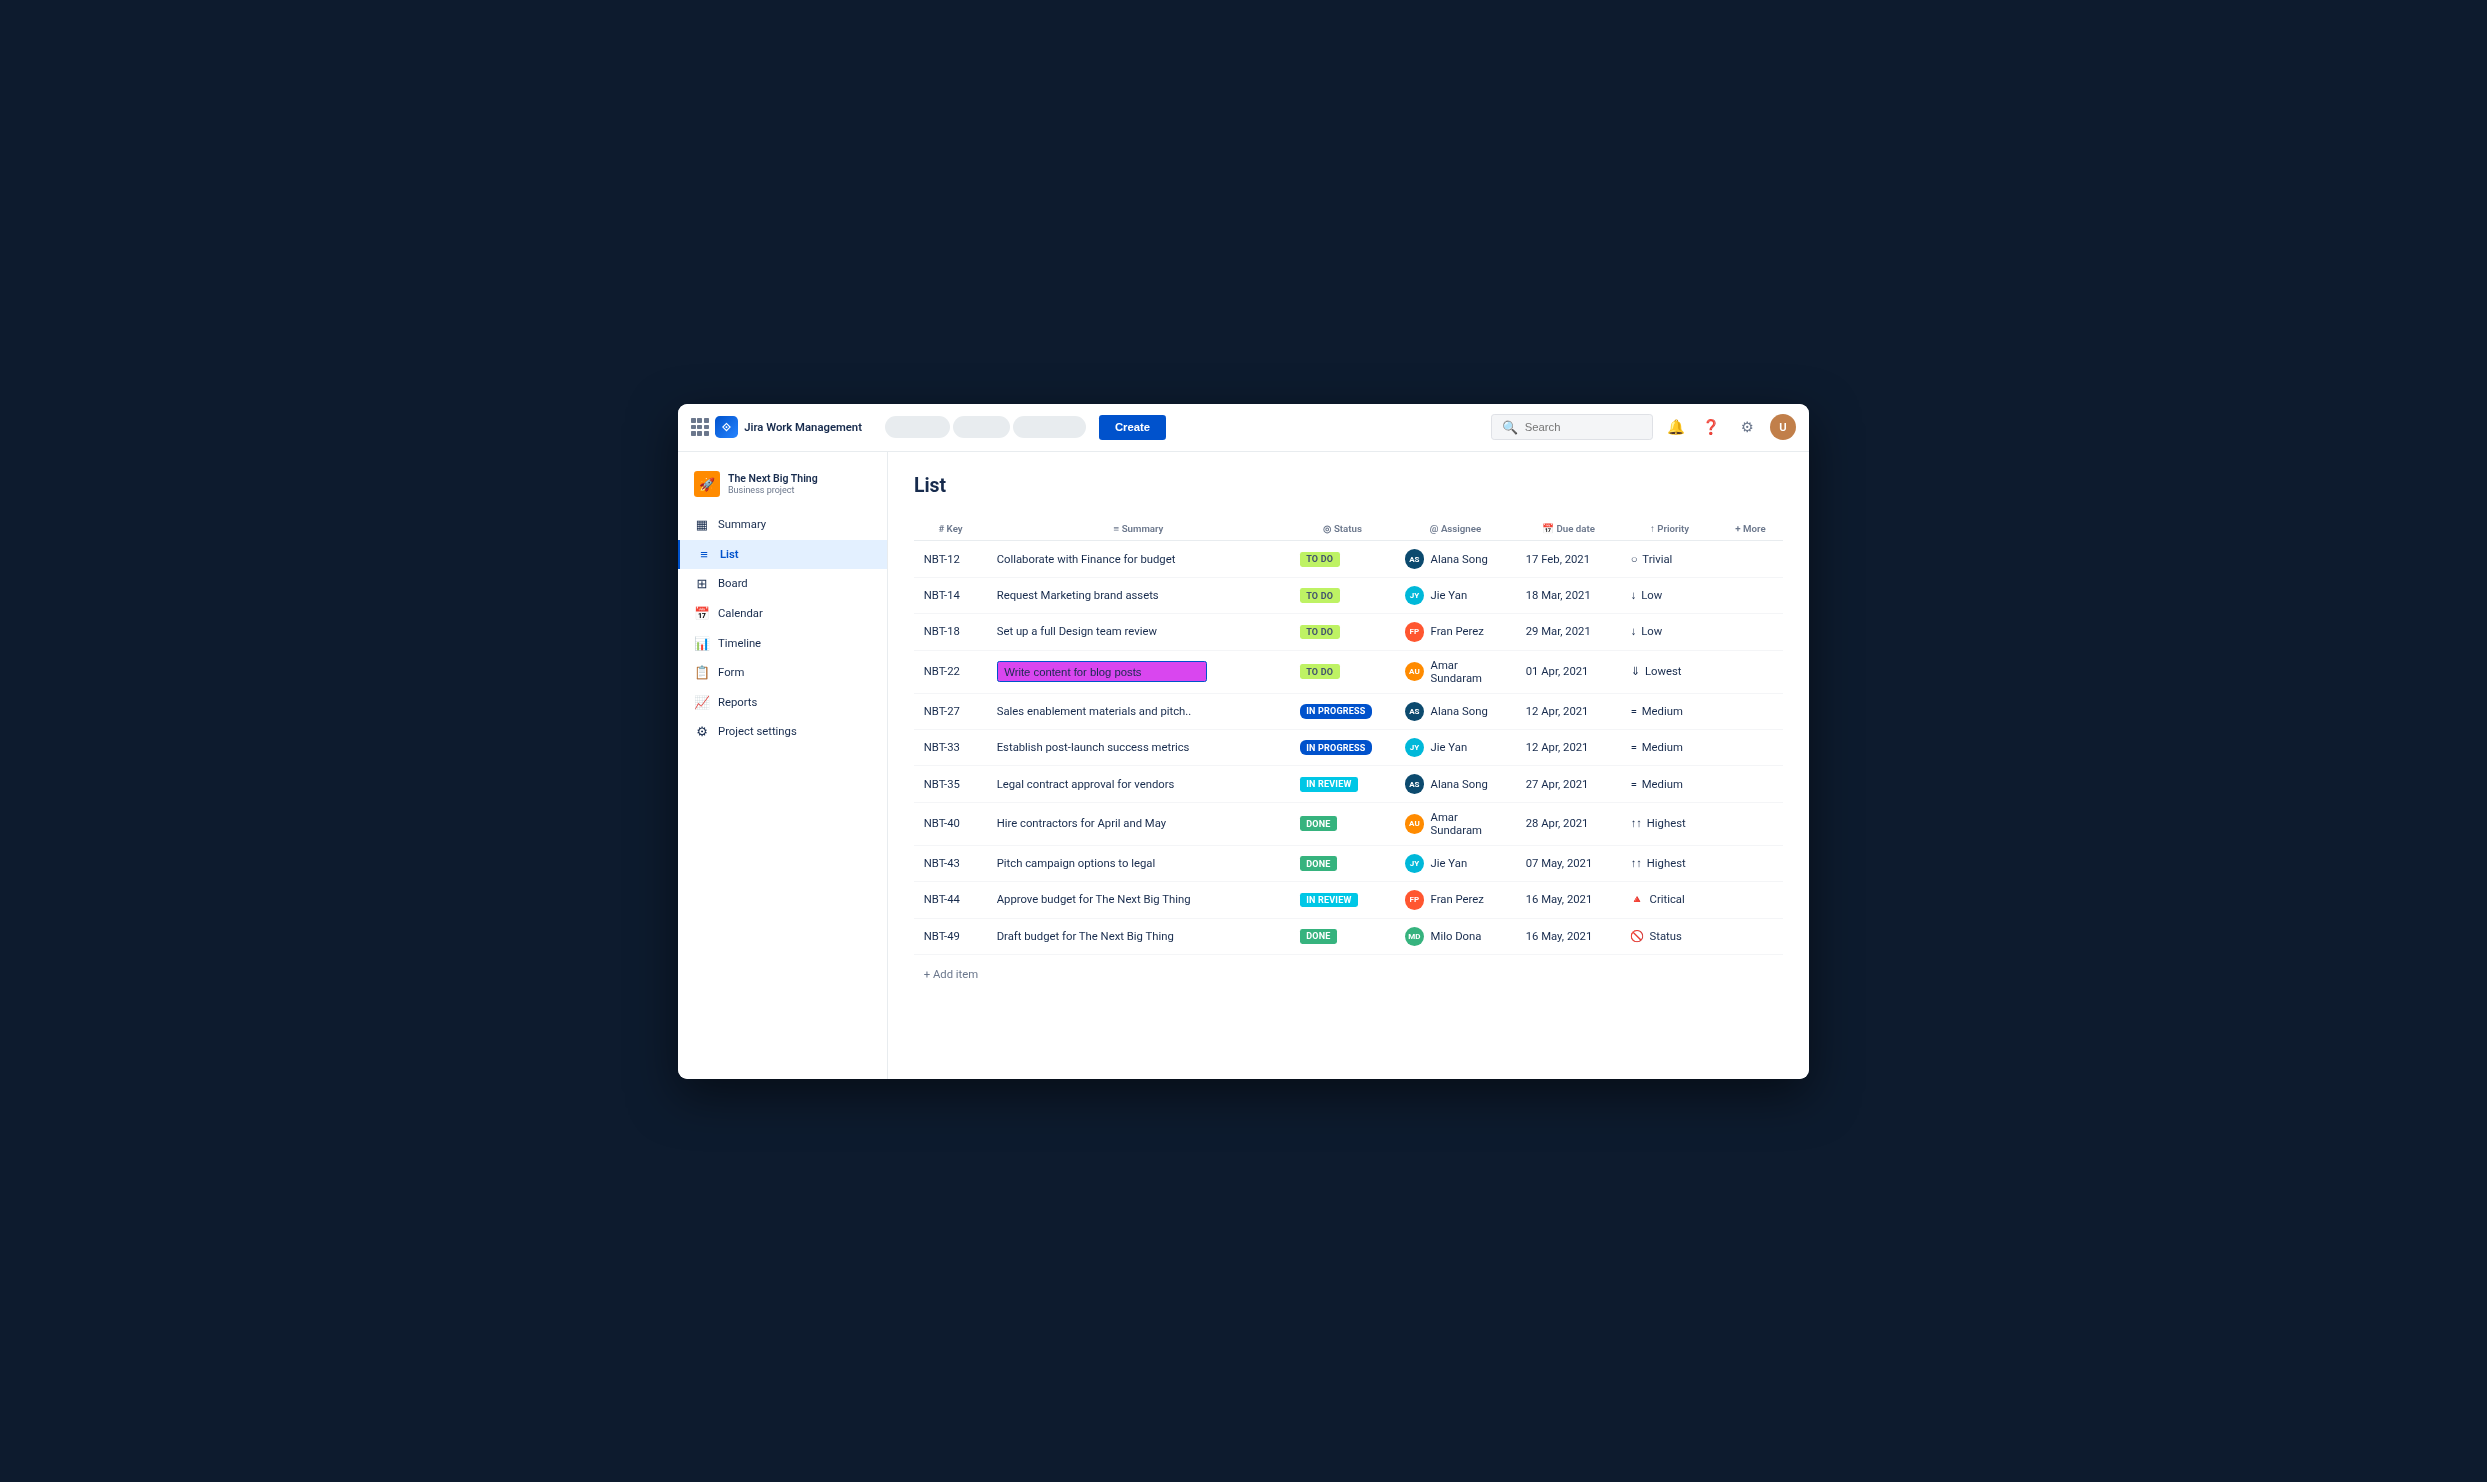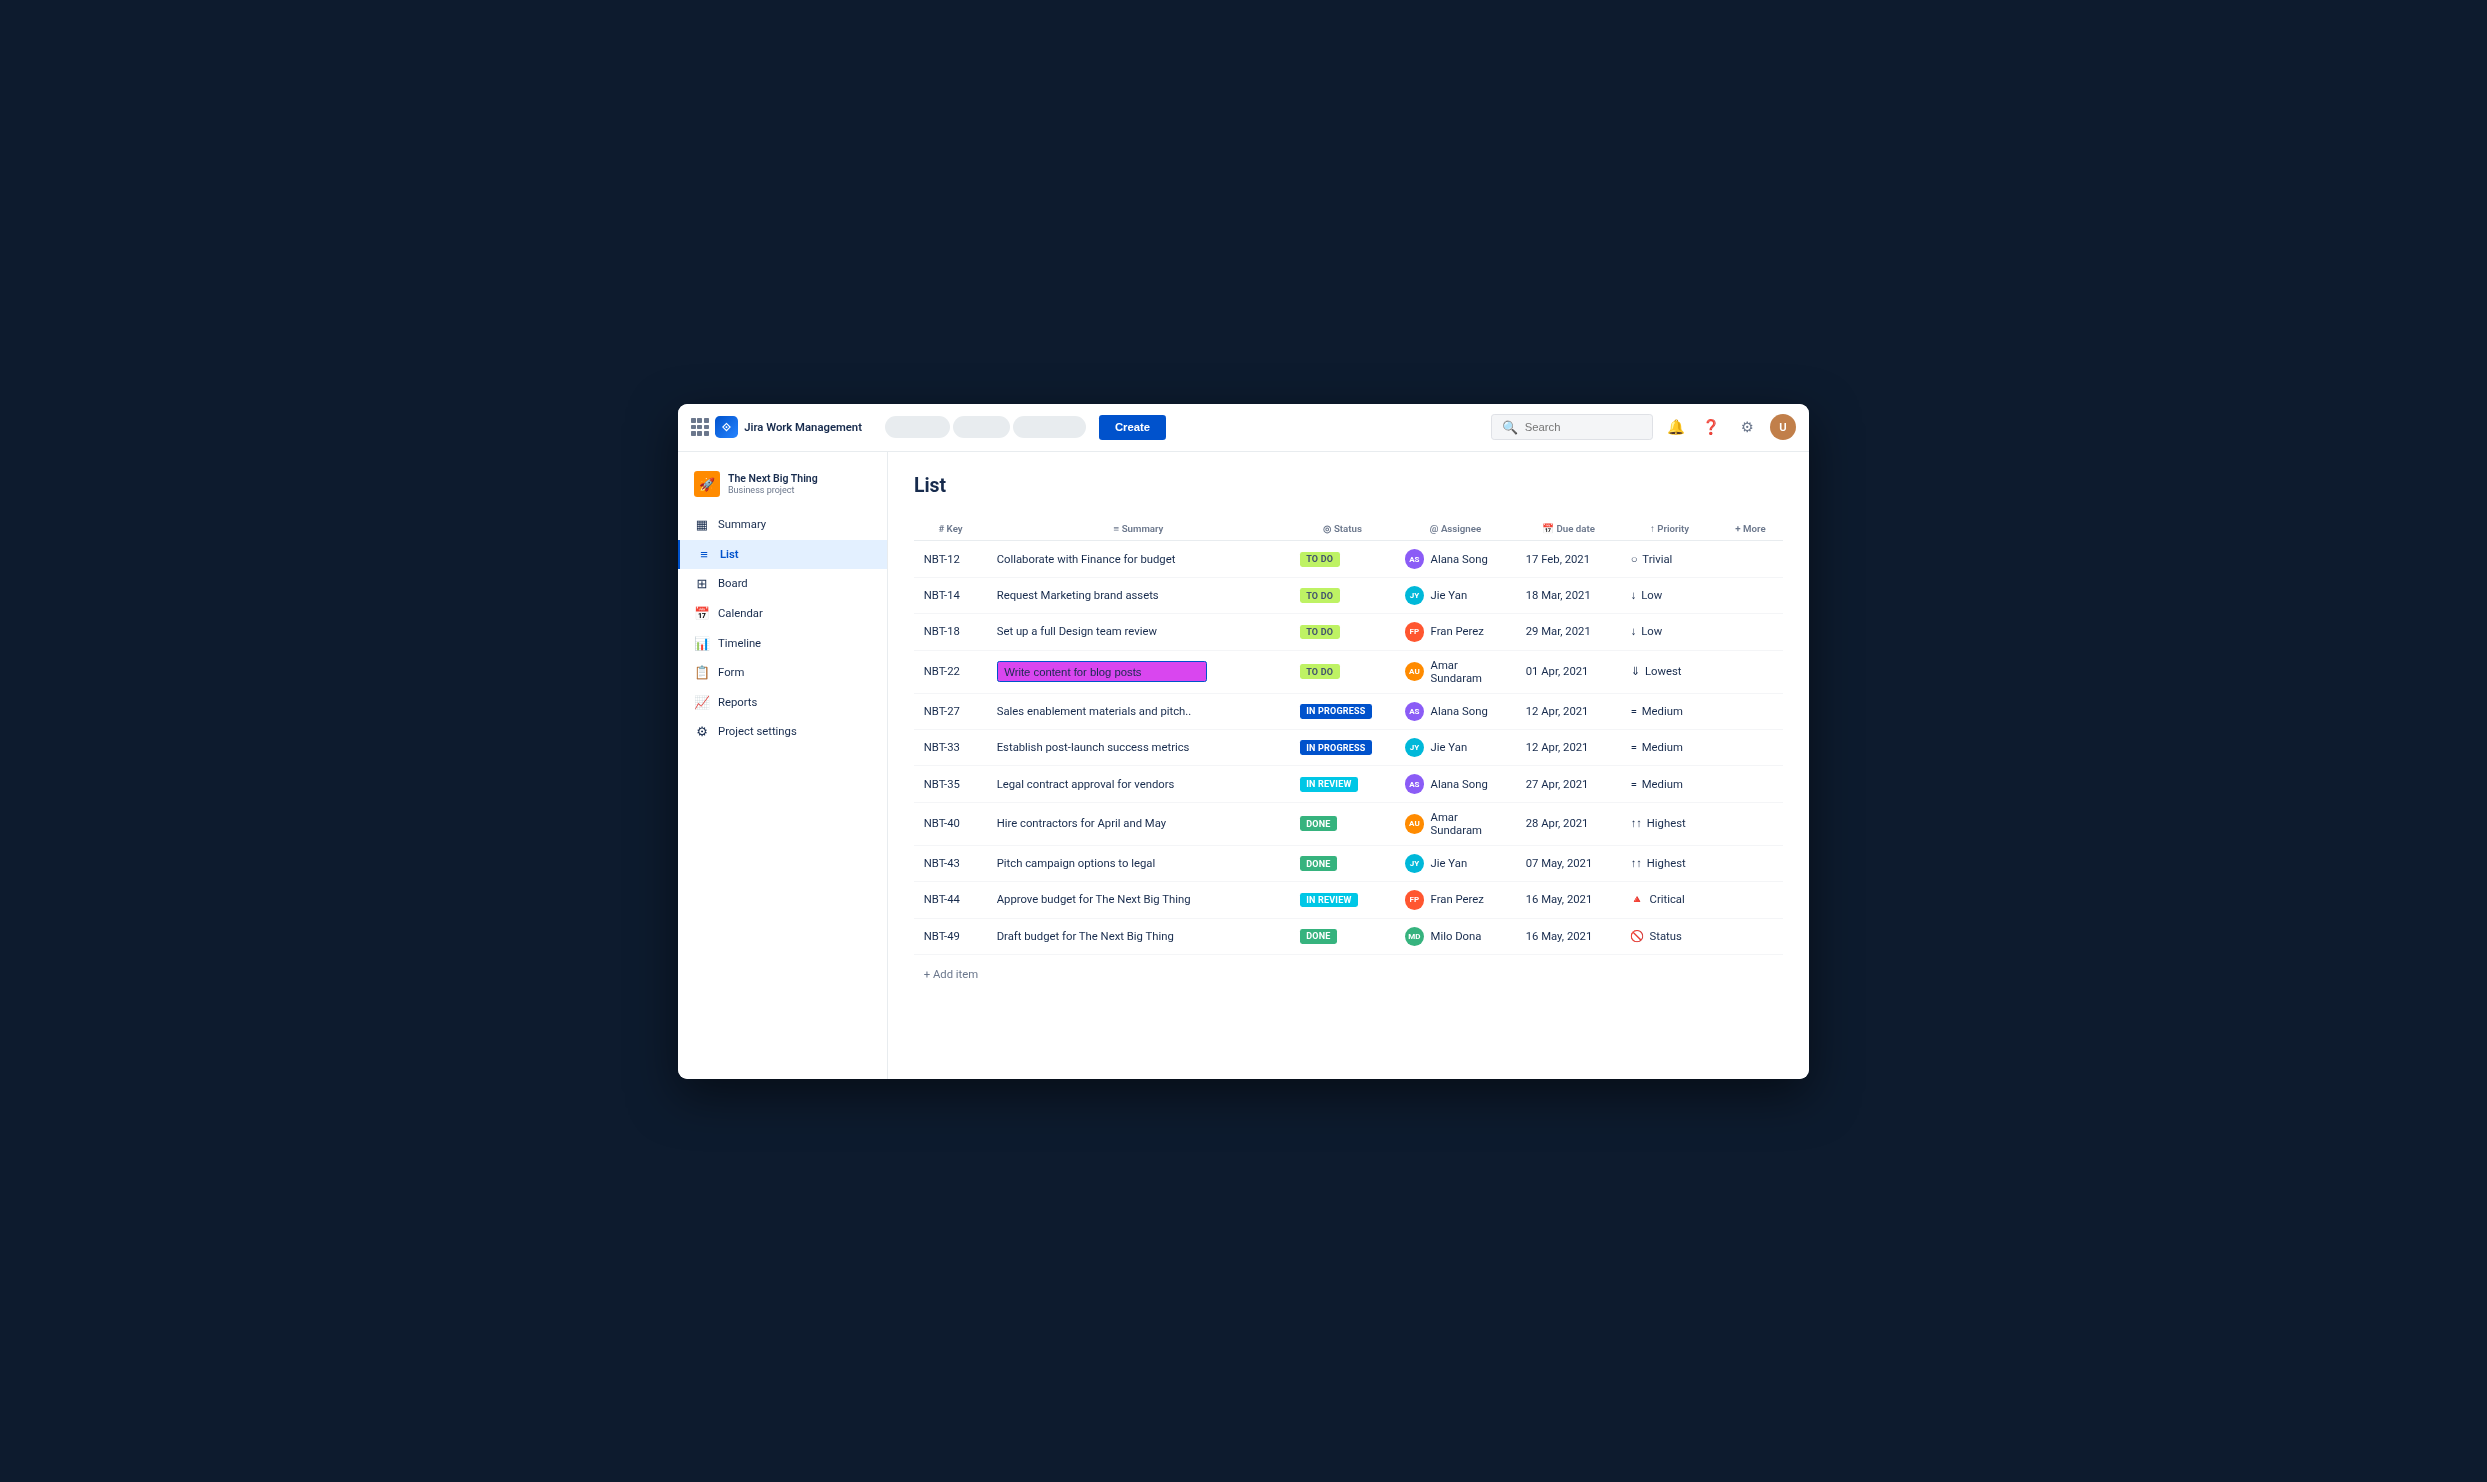--- a/index.html
+++ b/index.html
@@ -283,20 +283,21 @@
       letter-spacing: 0.2px;
       white-space: nowrap;
     }
     .status-todo {
       background: #bef264;
       color: #42526e;
     }
     .status-inprogress {
       background: #0052cc;
       color: #fff;
+      border-radius: 6px;
     }
     .status-inreview {
       background: #00c7e6;
       color: #fff;
     }
     .status-done {
       background: #36b37e;
       color: #fff;
     }
     .assignee-cell {
@@ -309,21 +310,21 @@
       width: 19.4px; height: 19.4px;
       border-radius: 50%;
       display: flex;
       align-items: center;
       justify-content: center;
       font-size: 8px;
       font-weight: 700;
       color: white;
       flex-shrink: 0;
     }
-    .av-alana { background: #8b5cf6; }
+    .av-alana { background: #0c4a6e; }
     .av-jie { background: #00b8d9; }
     .av-fran { background: #ff5630; }
     .av-amar { background: #ff8b00; }
     .av-milo { background: #36b37e; }
     .due-cell {
       color: #172b4d;
       font-size: 11.3px;
     }
     .priority-cell {
       display: flex;

